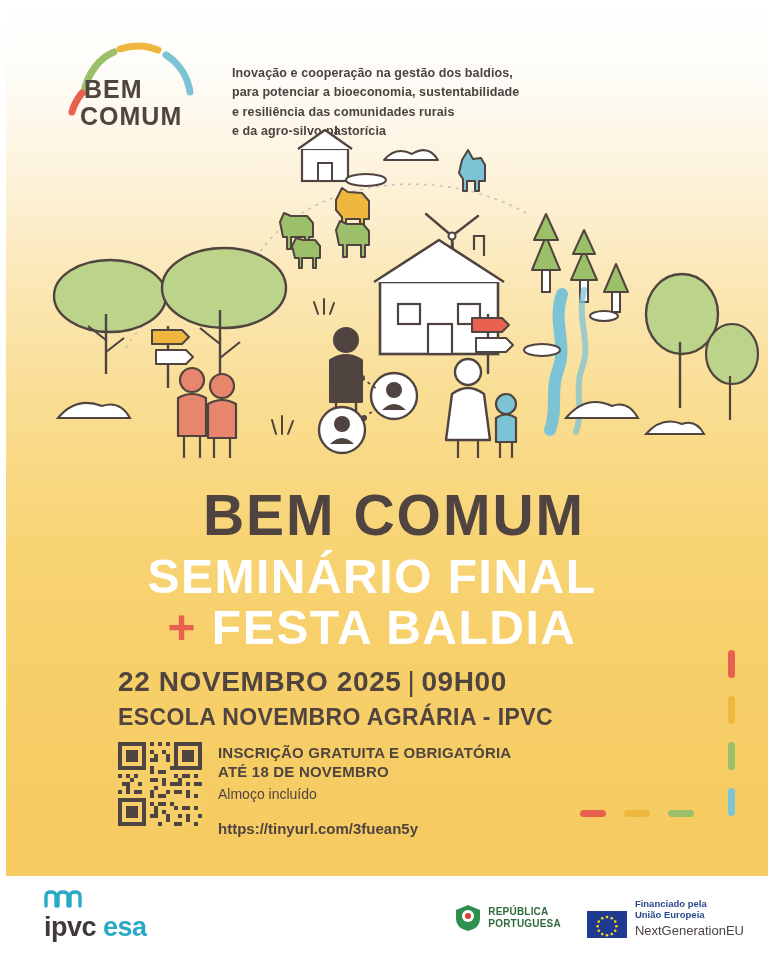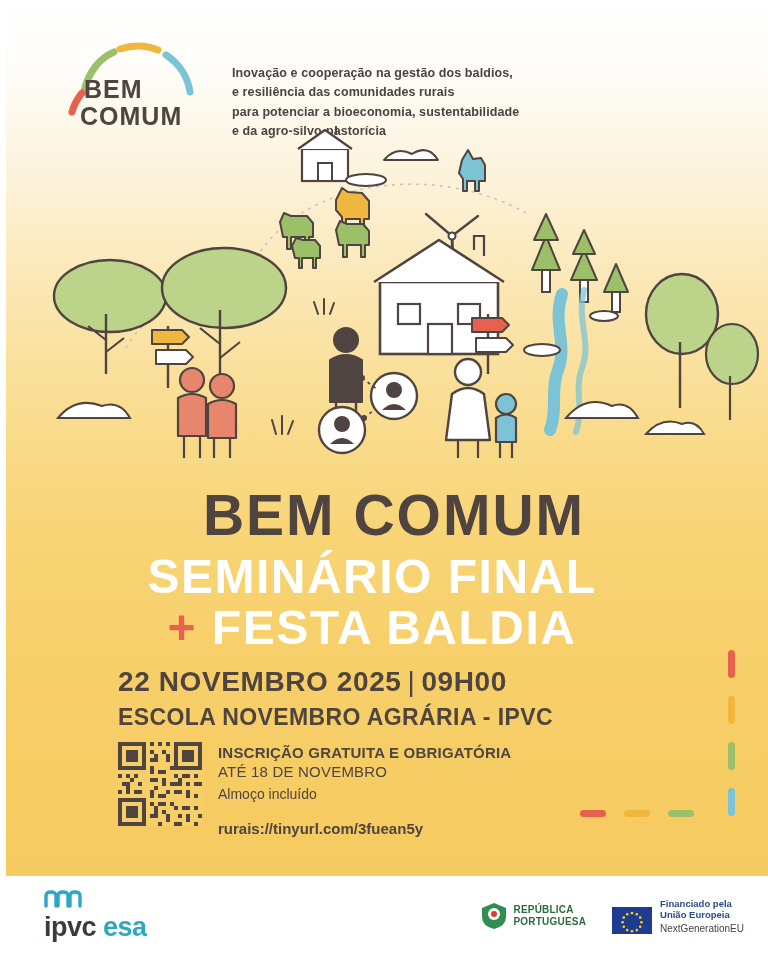--- a/index.html
+++ b/index.html
@@ -63,21 +63,21 @@
   .date-line .sep { color: #4f443f; font-weight: 400; margin: 0 6px; }
   .place-line {
     position: absolute; top: 704px; left: 112px;
     color: #4f443f; font-size: 23px; font-weight: 700; letter-spacing: .4px;
   }
 
   
   .qr { position: absolute; top: 742px; left: 112px; width: 84px; height: 84px; }
   .info { position: absolute; top: 744px; left: 212px; color: #4f443f; }
   .info .i1 { font-size: 15px; font-weight: 700; letter-spacing: .2px; }
-  .info .i2 { font-size: 15px; font-weight: 400; letter-spacing: .2px; margin-top: 2px; }
+  .info .i2 { font-size: 15px; font-weight: 700; letter-spacing: .2px; margin-top: 2px; }
   .info .i3 { font-size: 14px; font-weight: 400; margin-top: 6px; }
   .info .i4 { font-size: 15px; font-weight: 700; margin-top: 18px; }
 
   
   .deco { position: absolute; }
 
   
   .footer {
     position: absolute; bottom: 0; left: 0; width: 768px; height: 84px;
     background: #ffffff;
@@ -88,21 +88,21 @@
     position: absolute; right: 30px; top: 22px;
     display: flex; align-items: center; gap: 26px;
   }
   .logo-prr { display: flex; align-items: center; gap: 7px; }
   .prr-txt .p1 { font-size: 19px; font-weight: 700; color: #2f6b3c; line-height: 1; }
   .prr-txt .p2 { font-size: 4.6px; color: #5c5c5c; line-height: 1.25; margin-top: 2px; }
   .logo-rep { display: flex; align-items: center; gap: 7px; }
   .rep-txt { font-size: 10px; font-weight: 700; color: #2f6b3c; line-height: 1.15; letter-spacing: .2px;}
   .logo-eu { display: flex; align-items: flex-end; gap: 8px; }
   .eu-txt .e1 { font-size: 9.5px; font-weight: 700; color: #2b4a8b; line-height: 1.2; }
-  .eu-txt .e2 { font-size: 10px; color: #4a4340; margin-top: 2px; }
+  .eu-txt .e2 { font-size: 13px; color: #4a4340; margin-top: 2px; }
   .ipvc-txt { font-size: 27px; font-weight: 700; color: #3f3a38; letter-spacing: -0.5px; }
   .ipvc-txt .esa { color: #2aa8c4; }
 </style>
 </head>
 <body>
 
 <div id="poster">
 
   <div class="header">
     <div class="logo-bem">
@@ -114,22 +114,22 @@
         <path d="M118 25 C132 34 140 48 142 62" stroke="#7cc3d6" stroke-width="7" stroke-linecap="round" fill="none"></path>
         <path d="M24 82 C26 74 30 68 34 63" stroke="#e8614e" stroke-width="7" stroke-linecap="round" fill="none"></path>
 
         <text x="36" y="68" font-family="Liberation Sans, sans-serif" font-size="25" font-weight="700" fill="#4f443f" letter-spacing="1">BEM</text>
 
         <text x="32" y="95" font-family="Liberation Sans, sans-serif" font-size="25" font-weight="700" fill="#4f443f" letter-spacing="1">COMUM</text>
       </svg>
     </div>
     <div class="header-text">
       <div>Inovação e cooperação na gestão dos baldios,</div>
+      <div>para potenciar a bioeconomia, sustentabilidade</div>
       <div>e resiliência das comunidades rurais</div>
-      <div>para potenciar a bioeconomia, sustentabilidade</div>
       <div>e da agro-silvo-pastorícia</div>
     </div>
   </div>
 
   <div class="illus">
     <svg width="768" height="360" viewBox="0 0 768 360" fill="none">
 
       <path d="M250 140 C300 60 430 45 520 95" stroke="#c9c4bd" stroke-width="1.6" stroke-dasharray="3 5" fill="none"></path>
       <path d="M120 230 C150 180 200 160 250 150" stroke="#c9c4bd" stroke-width="1.6" stroke-dasharray="3 5" fill="none"></path>
 
@@ -367,21 +367,21 @@
           <rect x="14" y="20" width="2" height="1"></rect>
           <rect x="19" y="20" width="1" height="1"></rect>
       </g>
     </svg>
   </div>
 
   <div class="info">
     <div class="i1">INSCRIÇÃO GRATUITA E OBRIGATÓRIA</div>
     <div class="i2">ATÉ 18 DE NOVEMBRO</div>
     <div class="i3">Almoço incluído</div>
-    <div class="i4">rurais://tinyurl.com/3fuean5y</div>
+    <div class="i4">https://tinyurl.com/3fuean5y</div>
   </div>
 
   <svg class="deco" style="top:650px; right:20px;" width="40" height="190">
     <rect x="14" y="0" width="7" height="28" rx="3.5" fill="#e8614e"></rect>
     <rect x="14" y="46" width="7" height="28" rx="3.5" fill="#f0b73f"></rect>
     <rect x="14" y="92" width="7" height="28" rx="3.5" fill="#9cbf6a"></rect>
     <rect x="14" y="138" width="7" height="28" rx="3.5" fill="#7cc3d6"></rect>
   </svg>
   <svg class="deco" style="top:806px; right:44px;" width="150" height="16">
     <rect x="0" y="4" width="26" height="7" rx="3.5" fill="#e8614e"></rect>

